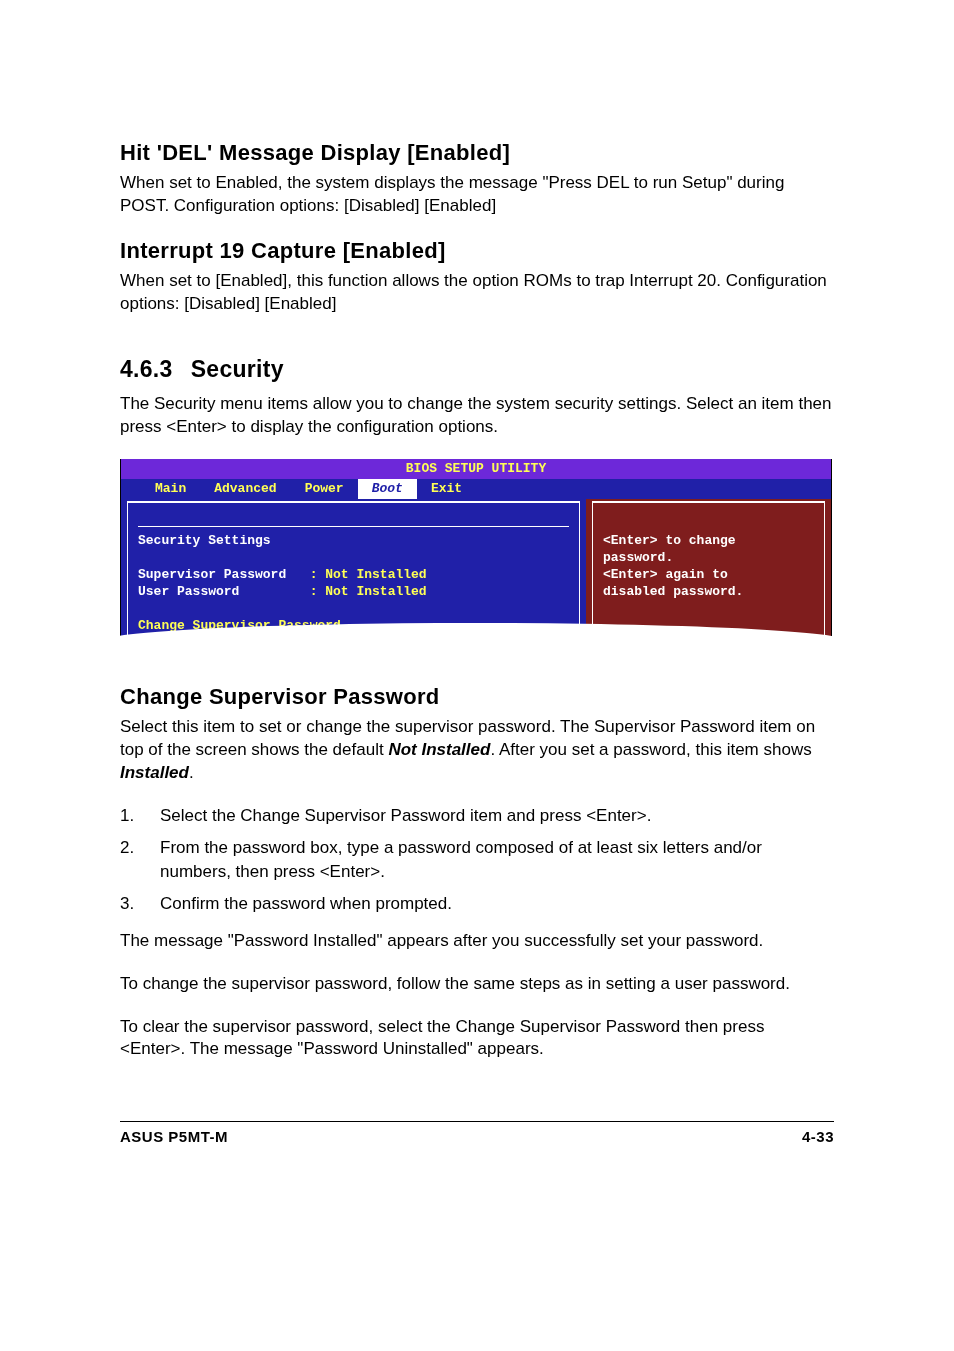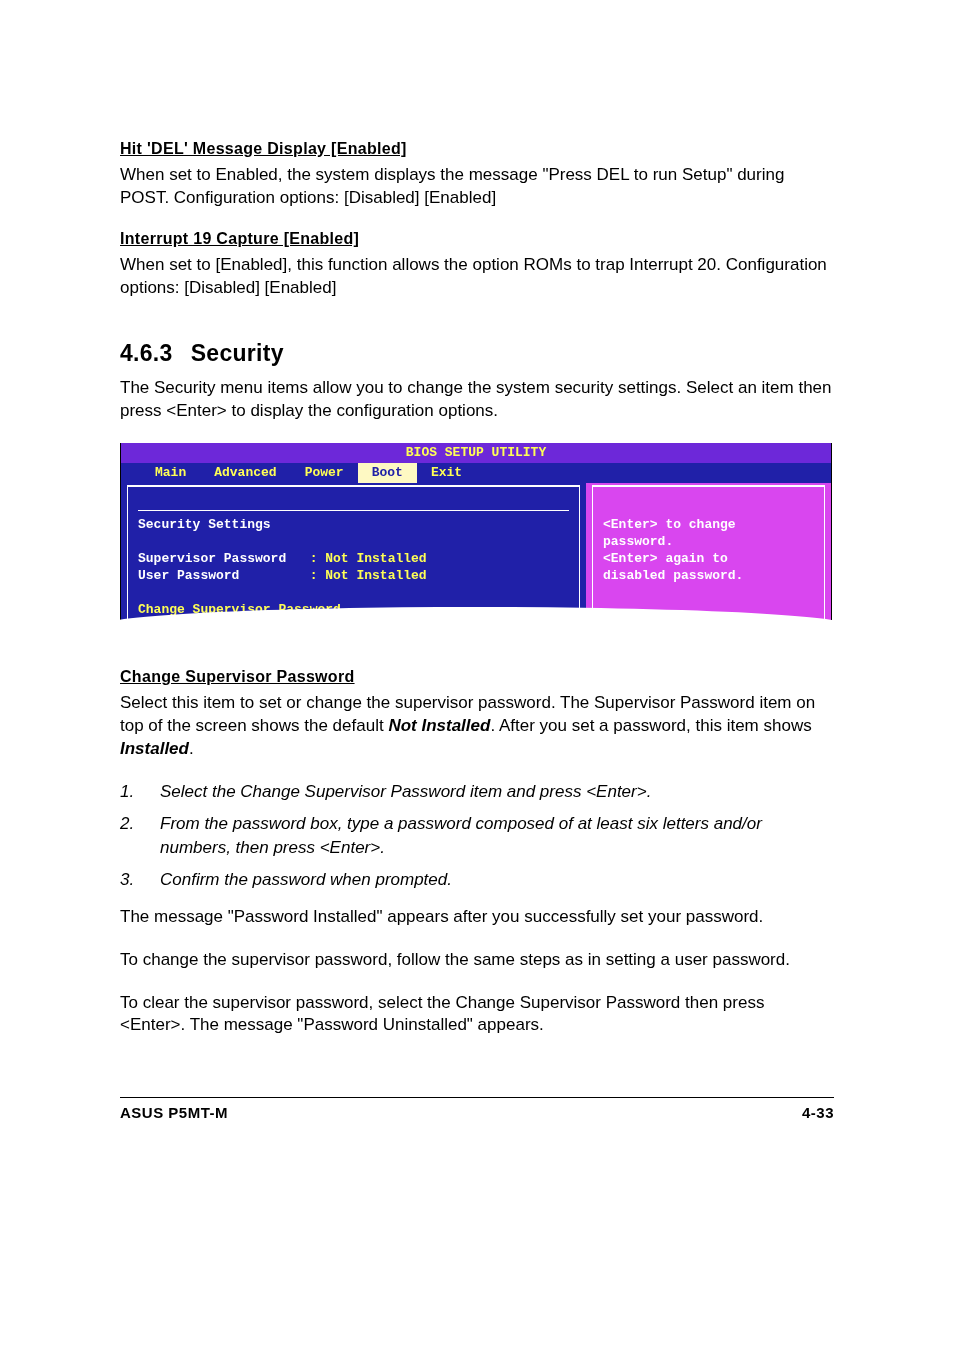--- a/index.html
+++ b/index.html
@@ -11,26 +11,25 @@
     width: 954px;
   }
   .page {
     padding: 140px 120px 40px 120px;
     box-sizing: border-box;
     width: 954px;
     position: relative;
   }
   .heading-sub {
     font-weight: 900;
-    font-size: 16px;
+    font-size: 22px;
     letter-spacing: 0.3px;
     margin-top: 0px;
     margin-bottom: 6px;
     font-stretch: semi-condensed;
-    text-decoration: underline;
   }
   .para {
     font-size: 17px;
     line-height: 1.35;
     margin: 0 0 20px 0;
   }
   .section-title {
     font-weight: 900;
     font-size: 23px;
     letter-spacing: 0.3px;
@@ -70,37 +69,38 @@
     font-weight: bold;
     font-size: 13px;
     display: flex;
     padding-left: 20px;
   }
   .bios-menu-item {
     padding: 0 14px;
     line-height: 20px;
   }
   .bios-menu-item.selected {
-    background: #fef9c3;
+    background: #ffffff;
     color: #2020a8;
+    font-style: italic;
   }
   .bios-body {
     display: flex;
     height: 145px;
     position: relative;
   }
   .bios-left {
     background: #2020a8;
     flex: 0 0 465px;
     position: relative;
     box-sizing: border-box;
     padding: 2px 6px;
   }
   .bios-right {
-    background: #d946ef;
+    background: #7f1d1d;
     flex: 1;
     position: relative;
     box-sizing: border-box;
     padding: 2px 6px;
   }
   .bios-inner-border {
     border: 1px solid #ffffff;
     border-top: 2px solid #ffffff;
     height: 100%;
     box-sizing: border-box;
@@ -153,21 +153,20 @@
     list-style: none;
     counter-reset: step;
   }
   ol.steps li {
     counter-increment: step;
     font-size: 17px;
     line-height: 1.4;
     margin-bottom: 8px;
     padding-left: 40px;
     position: relative;
-    font-style: italic;
   }
   ol.steps li::before {
     content: counter(step) ".";
     position: absolute;
     left: 0;
   }
   .footer {
     border-top: 1.5px solid #000;
     margin-top: 60px;
     padding-top: 6px;

